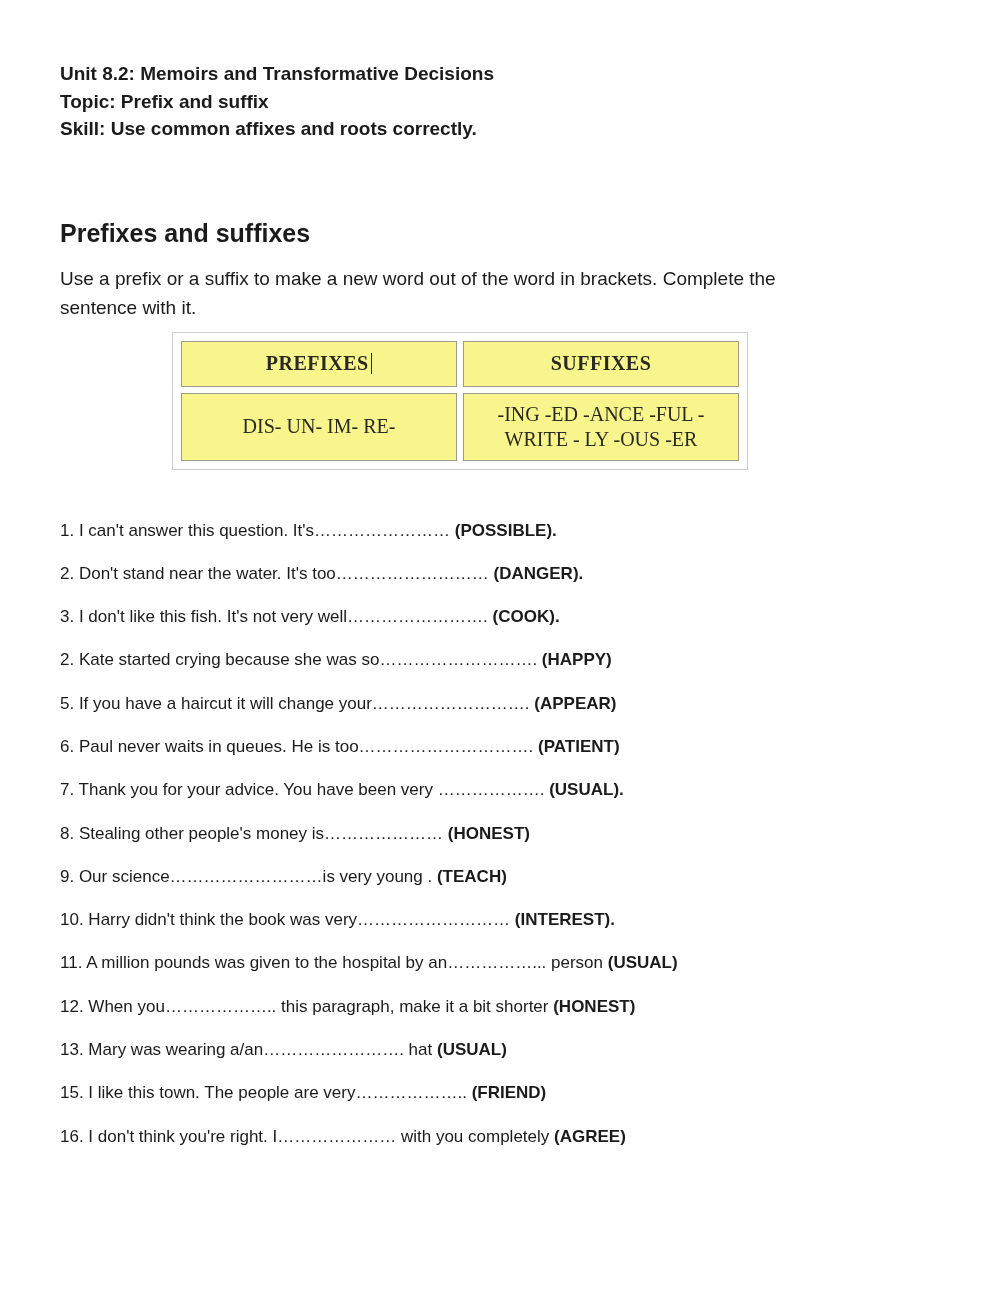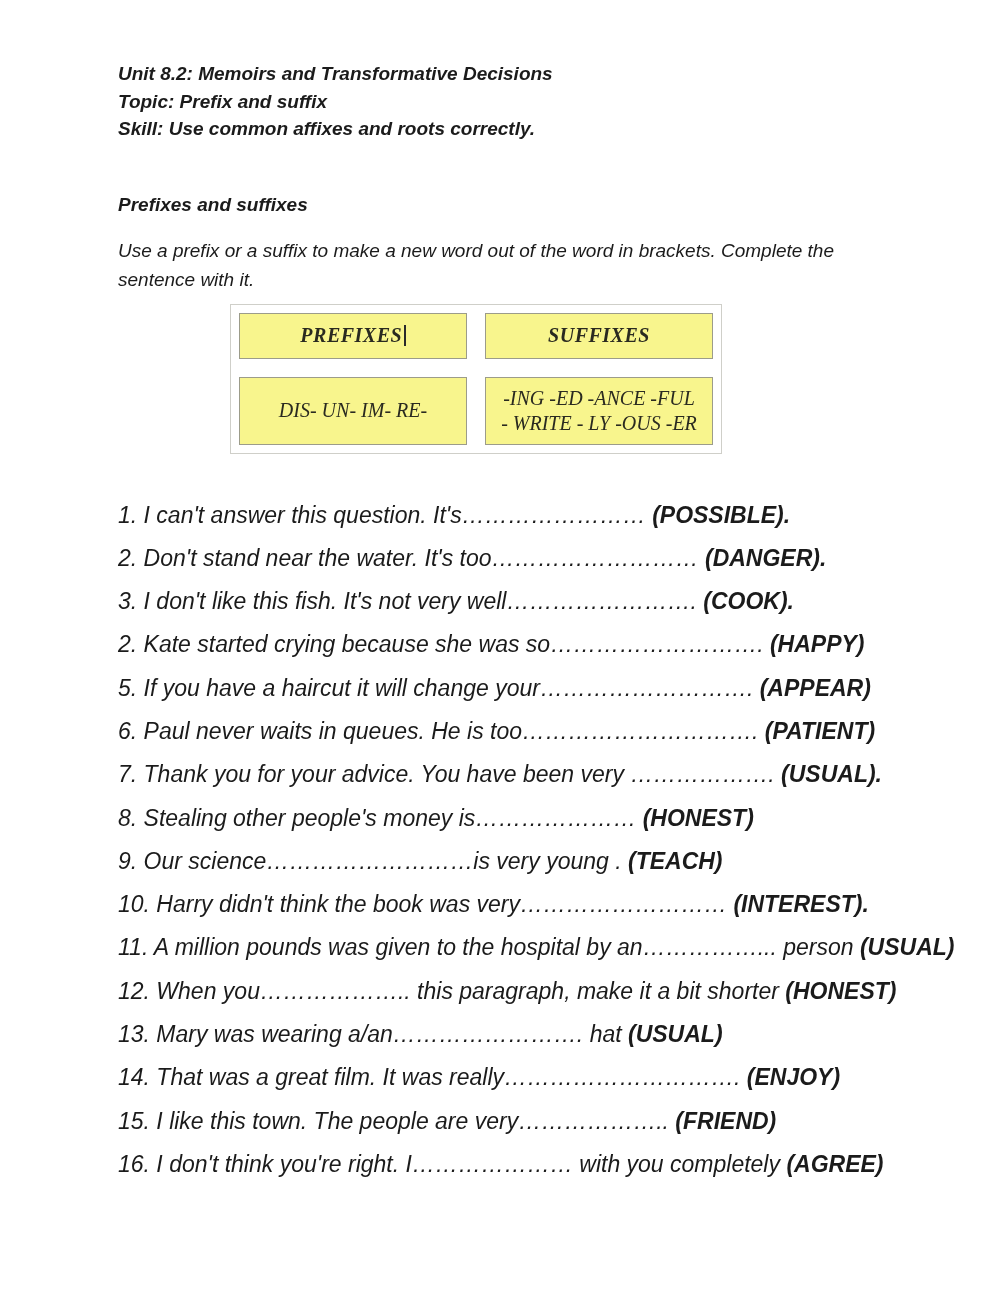--- a/index.html
+++ b/index.html
@@ -5,53 +5,53 @@
   * { margin: 0; padding: 0; box-sizing: border-box; }
   html, body { background: #ffffff; }
   body {
     width: 1000px;
     height: 1291px;
     font-family: "Liberation Sans", "DejaVu Sans", sans-serif;
     color: #1b1b1b;
     position: relative;
     overflow: hidden;
   }
-  .page { padding: 60px 70px 0 118px; font-style: italic; }
+  .page { padding: 60px 70px 0 60px; }
 
   .doc-header .line {
     font-weight: bold;
     font-size: 19px;
     line-height: 27.5px;
   }
 
   .section-title {
-    margin-top: 50px;
+    margin-top: 78px;
     font-weight: bold;
-    font-size: 19px;
+    font-size: 25px;
     line-height: 24px;
   }
 
   .instructions {
     margin-top: 19px;
     font-size: 19px;
     line-height: 29.5px;
     width: 766px;
   }
 
   .affix-table {
     margin-top: 9px;
     margin-left: 112px;
-    width: 492px;
+    width: 576px;
     border: 1px solid #cfcfc9;
     background: #ffffff;
     padding: 8px;
     display: grid;
     grid-template-columns: 1fr 1fr;
     grid-template-rows: 46px 68px;
-    gap: 18px;
+    gap: 6px;
   }
   .affix-table .cell {
     background: #f8f58d;
     border: 1px solid #9c9c8a;
     display: flex;
     align-items: center;
     justify-content: center;
     text-align: center;
     font-family: "Liberation Serif", "DejaVu Serif", serif;
     font-size: 20px;
@@ -67,21 +67,21 @@
     display: inline-block;
     width: 1.5px;
     height: 21px;
     background: #2a2a2a;
     margin-left: 2px;
     vertical-align: -4px;
   }
 
   .exercise { margin-top: 49px; }
   .item {
-    font-size: 23px;
+    font-size: 17px;
     line-height: 24px;
     white-space: nowrap;
   }
   .item + .item { margin-top: 19.3px; }
   .item .a { font-weight: bold; }
 </style>
 </head>
 <body>
 
 <div class="page">
@@ -119,18 +119,17 @@
     <div class="item"><span class="t">2. Kate started crying because she was so………………………. </span><b class="a">(HAPPY)</b></div>
     <div class="item"><span class="t">5. If you have a haircut it will change your………………………. </span><b class="a">(APPEAR)</b></div>
     <div class="item"><span class="t">6. Paul never waits in queues. He is too…………………………. </span><b class="a">(PATIENT)</b></div>
     <div class="item"><span class="t">7. Thank you for your advice. You have been very ………………. </span><b class="a">(USUAL).</b></div>
     <div class="item"><span class="t">8. Stealing other people's money is………………… </span><b class="a">(HONEST)</b></div>
     <div class="item"><span class="t">9. Our science………………………is very young . </span><b class="a">(TEACH)</b></div>
     <div class="item"><span class="t">10. Harry didn't think the book was very……………………… </span><b class="a">(INTEREST).</b></div>
     <div class="item"><span class="t">11. A million pounds was given to the hospital by an……………... person </span><b class="a">(USUAL)</b></div>
     <div class="item"><span class="t">12. When you……………….. this paragraph, make it a bit shorter </span><b class="a">(HONEST)</b></div>
     <div class="item"><span class="t">13. Mary was wearing a/an……………………. hat </span><b class="a">(USUAL)</b></div>
-    <div class="item"><span class="t">14. That was a great film. It was really…………………………. </span><b class="a">(ENJOY)</b></div>
     <div class="item"><span class="t">15. I like this town. The people are very……………….. </span><b class="a">(FRIEND)</b></div>
     <div class="item"><span class="t">16. I don't think you're right. I………………… with you completely </span><b class="a">(AGREE)</b></div>
   </div>
 
 </div>
 
 </body></html>

